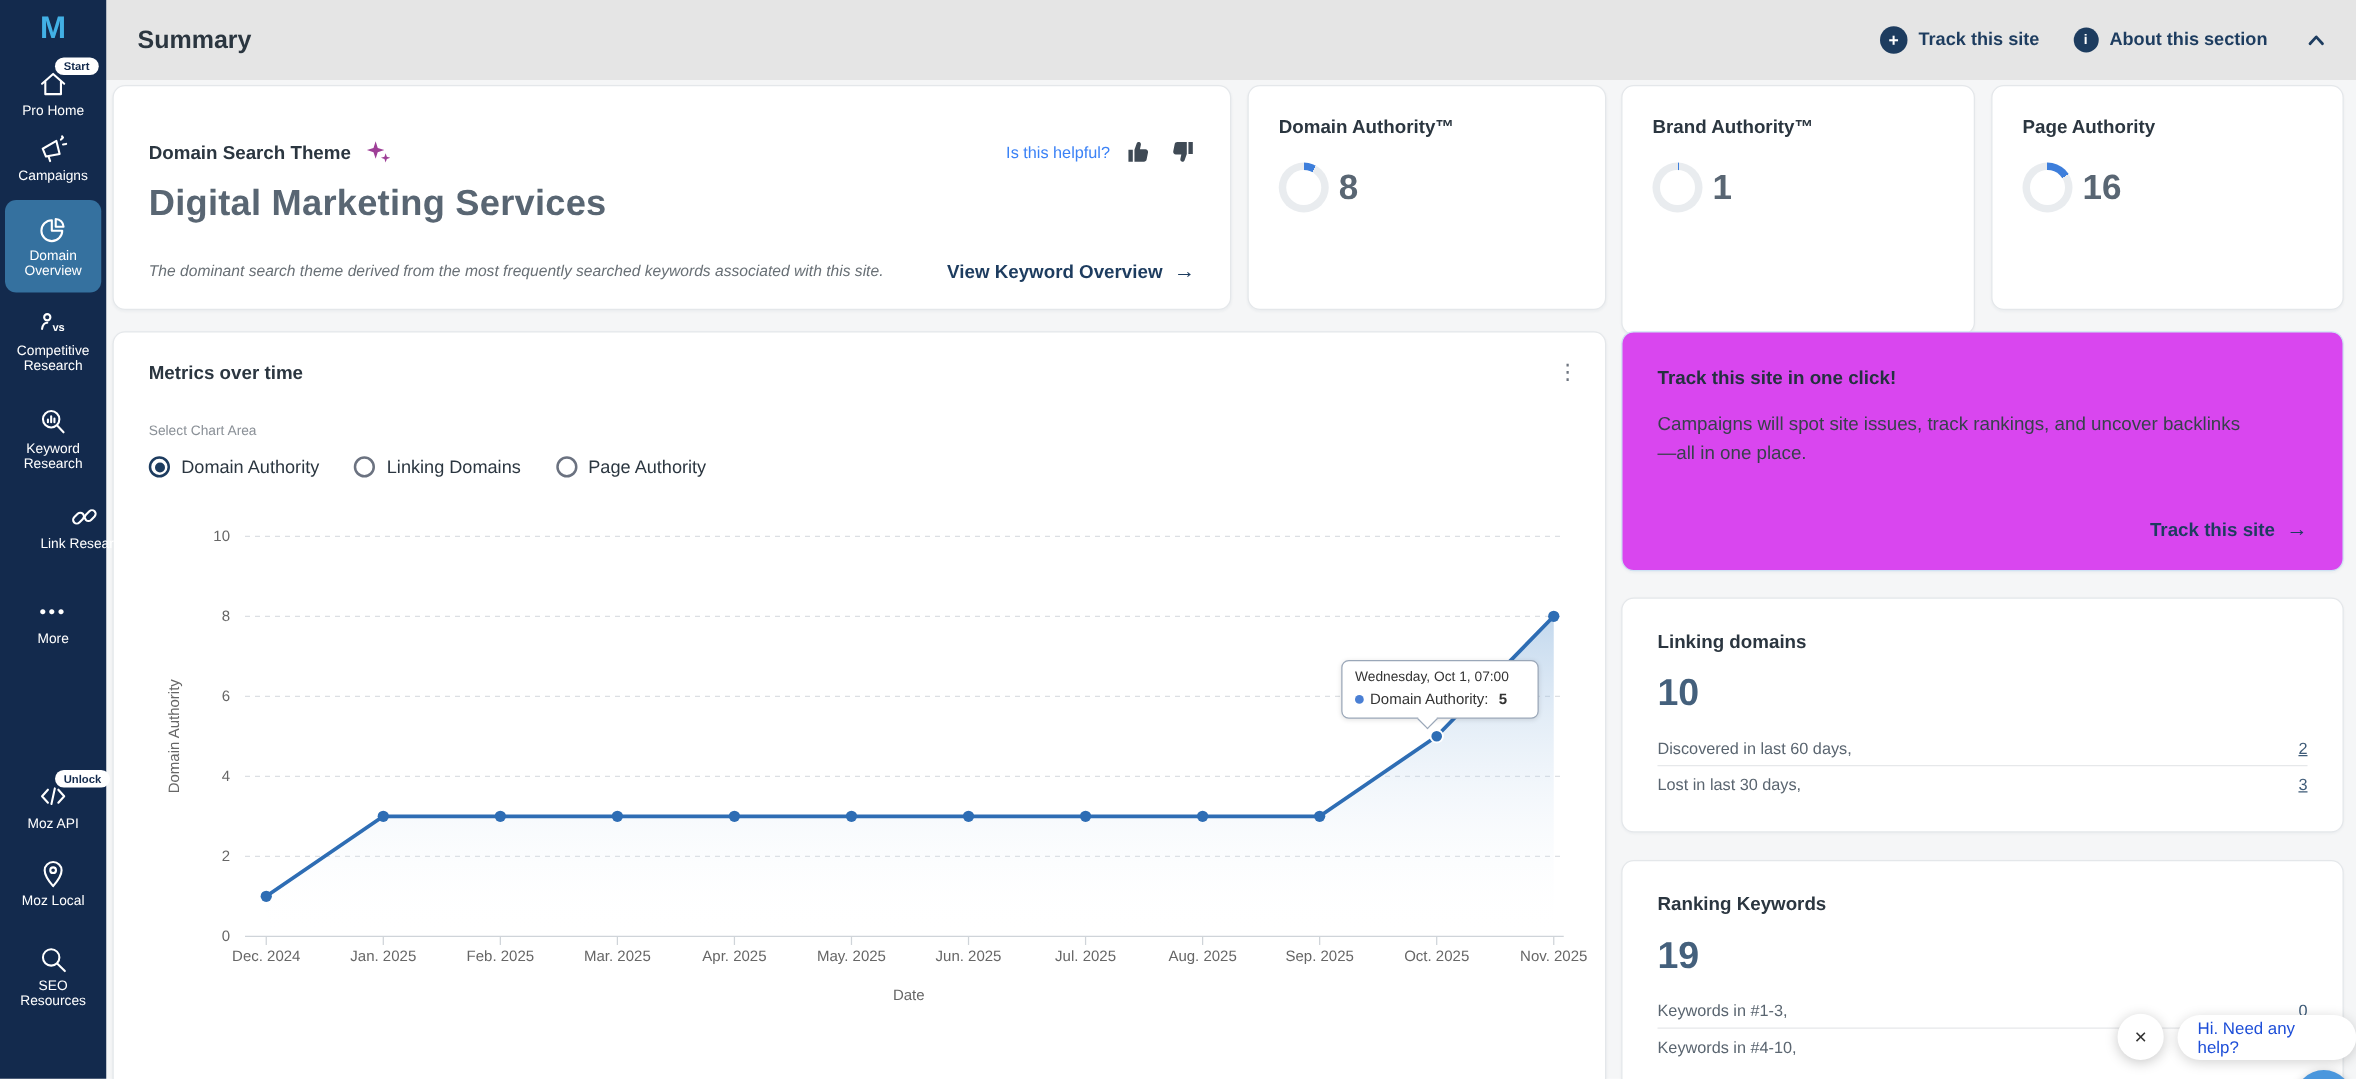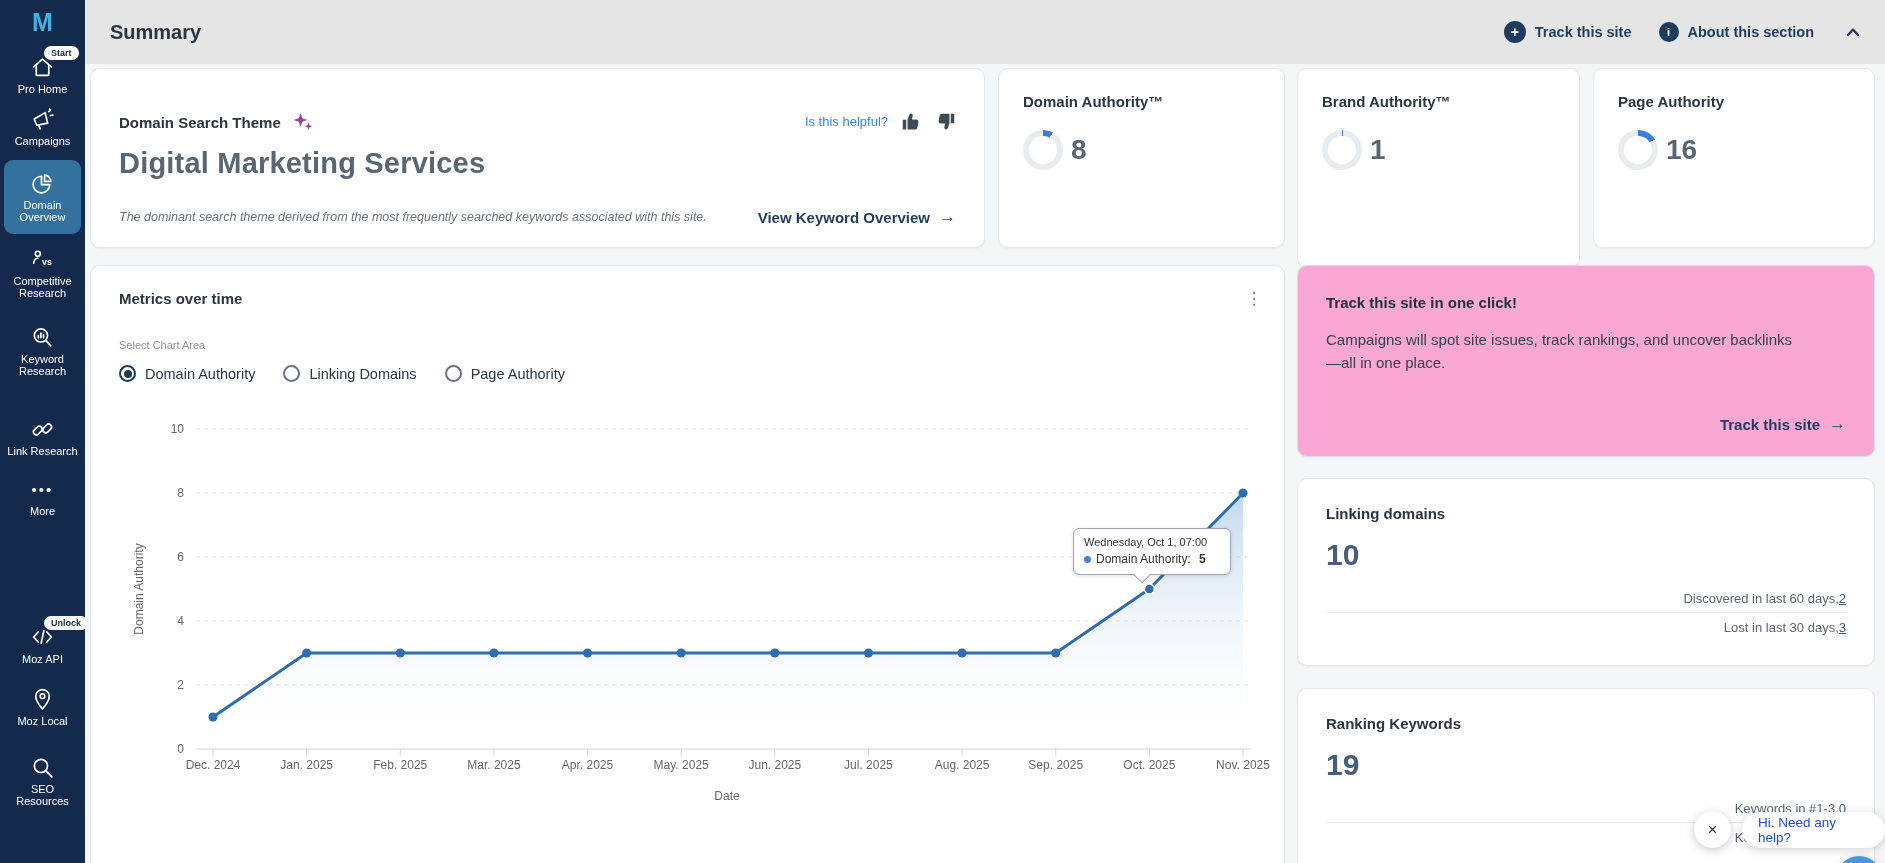--- a/index.html
+++ b/index.html
@@ -74,30 +74,30 @@
     border:1px solid #9aa7b8; border-radius:6px; padding:7px 10px 8px;
     box-shadow:0 1px 4px rgba(0,0,0,.12); z-index:4; }
   #tt-caret { position:absolute; left:62px; bottom:-7px; width:12px; height:12px; background:#fff;
     border-right:1px solid #9aa7b8; border-bottom:1px solid #9aa7b8; transform:rotate(45deg); }
   #tt-date { font-size:11px; color:#333; }
   #tt-line { font-size:12px; color:#333; margin-top:4px; display:flex; align-items:center; gap:5px; }
   #tt-dot { width:7px; height:7px; border-radius:50%; background:#4a7fd4; }
   #tt-value { font-weight:bold; }
 
   
-  #track-card { left:1297px; top:265px; width:578px; height:192px; background:#f9a8d4;
+  #track-card { left:1297px; top:265px; width:578px; height:192px; background:#d946ef;
     border:1px solid #cfe3f3; padding:28px 28px; }
   #track-title { font-size:15px; font-weight:bold; color:#24313f; }
   #track-body { font-size:15px; color:#37414b; margin-top:17px; line-height:1.55; width:470px; }
   #track-link { position:absolute; right:28px; bottom:22px; }
 
   .stat-card { padding:26px 28px; }
   .stat-value { font-size:30px; font-weight:bold; color:#44607c; margin-top:16px; }
   .stat-rows { margin-top:12px; }
-  .stat-row { display:flex; justify-content:flex-end; align-items:center; height:29px; }
+  .stat-row { display:flex; justify-content:space-between; align-items:center; height:29px; }
   .stat-row.divided { border-bottom:1px solid #e6e8ea; }
   .stat-label { font-size:13px; color:#5a6570; }
   .stat-link { font-size:13px; color:#3d5a77; text-decoration:underline; cursor:pointer; }
   #linking-card { left:1297px; top:478px; width:578px; height:188px; }
   #ranking-card { left:1297px; top:688px; width:578px; height:200px; }
 
   
   #chat-close { position:absolute; left:1694px; top:811px; width:37px; height:37px; border-radius:50%;
     background:#fff; box-shadow:0 2px 10px rgba(0,0,0,.22); display:flex; align-items:center;
     justify-content:center; font-size:17px; color:#333; cursor:pointer; z-index:50; }
@@ -155,21 +155,21 @@
       <div class="nav-item" style="top: 324px;">
         <div class="nav-icon">
           <svg width="25" height="25" viewBox="0 0 24 24" fill="none" stroke="#fff" stroke-width="1.6" stroke-linecap="round" stroke-linejoin="round">
             <circle cx="10.5" cy="10" r="6.3"></circle>
             <path d="M15.3 15 20 20"></path>
             <path d="M8 12.3v-2.1M10.5 12.3V7.7M13 12.3V9.4"></path>
           </svg>
         </div>
         <div class="nav-label">Keyword Research</div>
       </div>
-      <div class="nav-item" style="top: 416px;">
+      <div class="nav-item" style="top: 400px; margin-left: 25px;">
         <div class="nav-icon">
           <svg width="25" height="25" viewBox="0 0 24 24" fill="none" stroke="#fff" stroke-width="1.6" stroke-linecap="round" stroke-linejoin="round">
             <rect x="2.8" y="10.2" width="9.4" height="5.6" rx="2.8" transform="rotate(-45 7.5 13)"></rect>
             <rect x="11.8" y="8.2" width="9.4" height="5.6" rx="2.8" transform="rotate(-45 16.5 11)"></rect>
           </svg>
         </div>
         <div class="nav-label">Link Research</div>
       </div>
       <div class="nav-item" style="top: 476px;">
         <div class="nav-icon">

